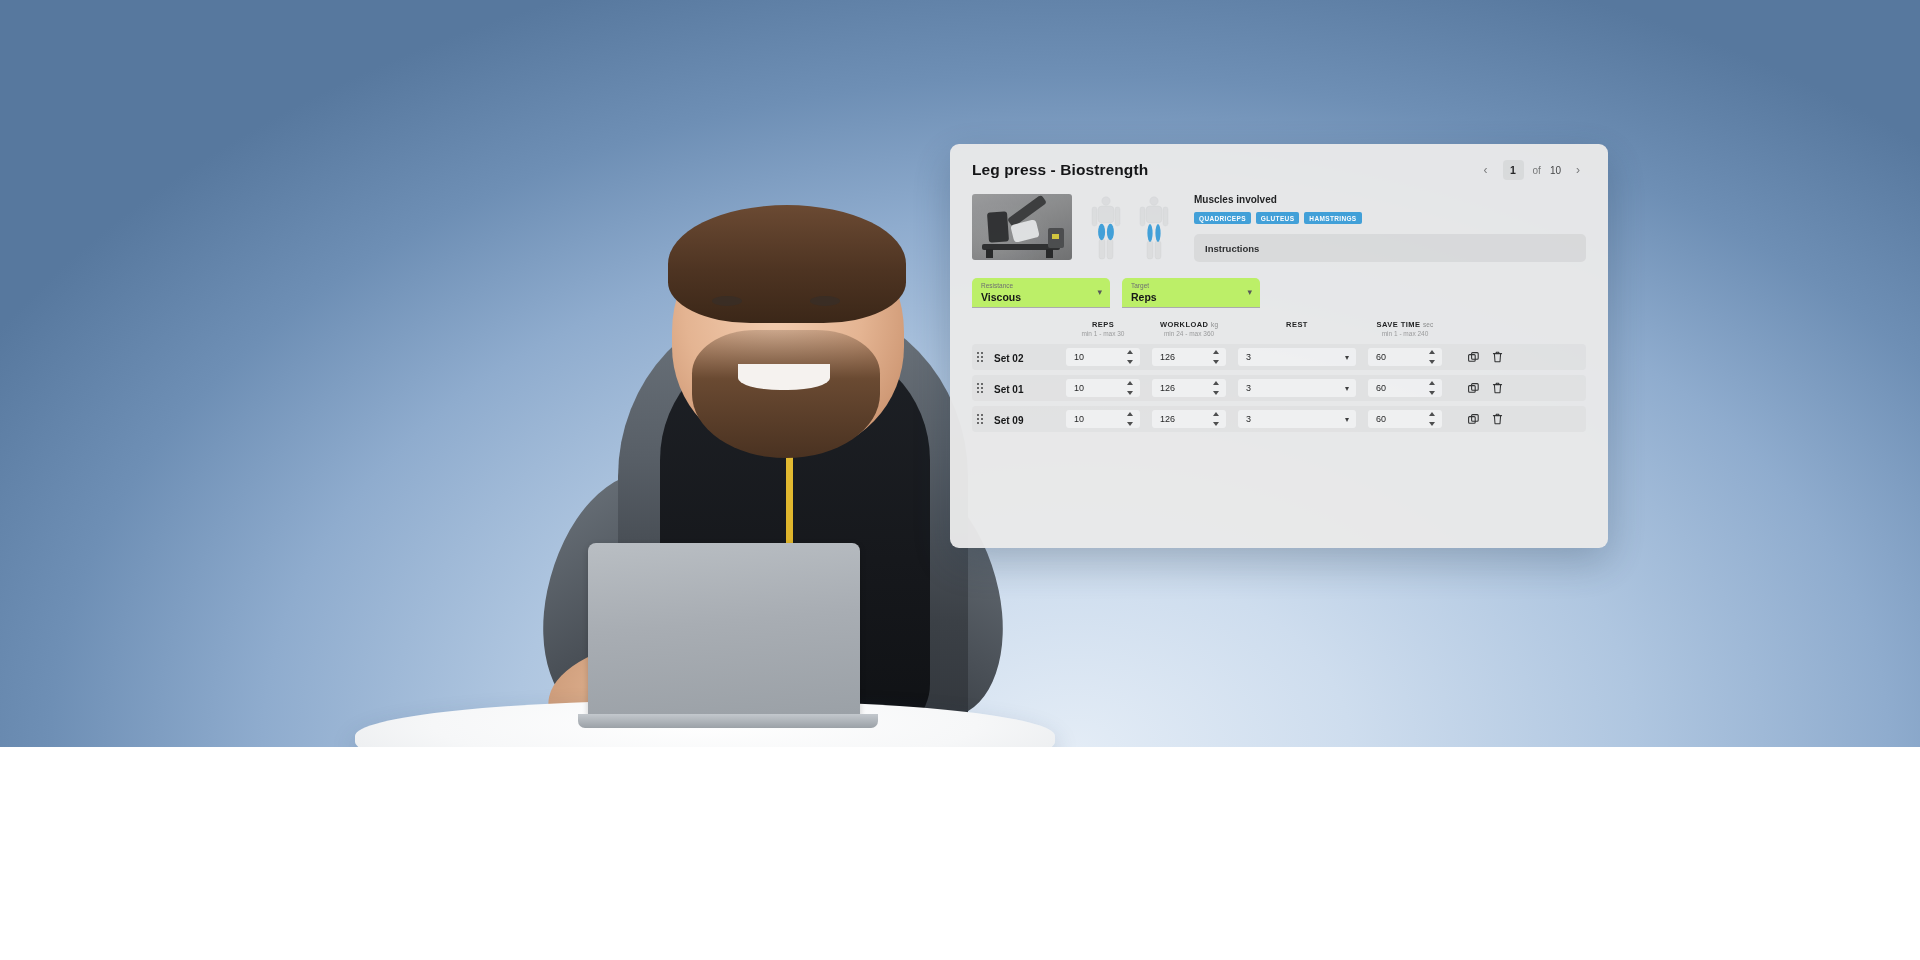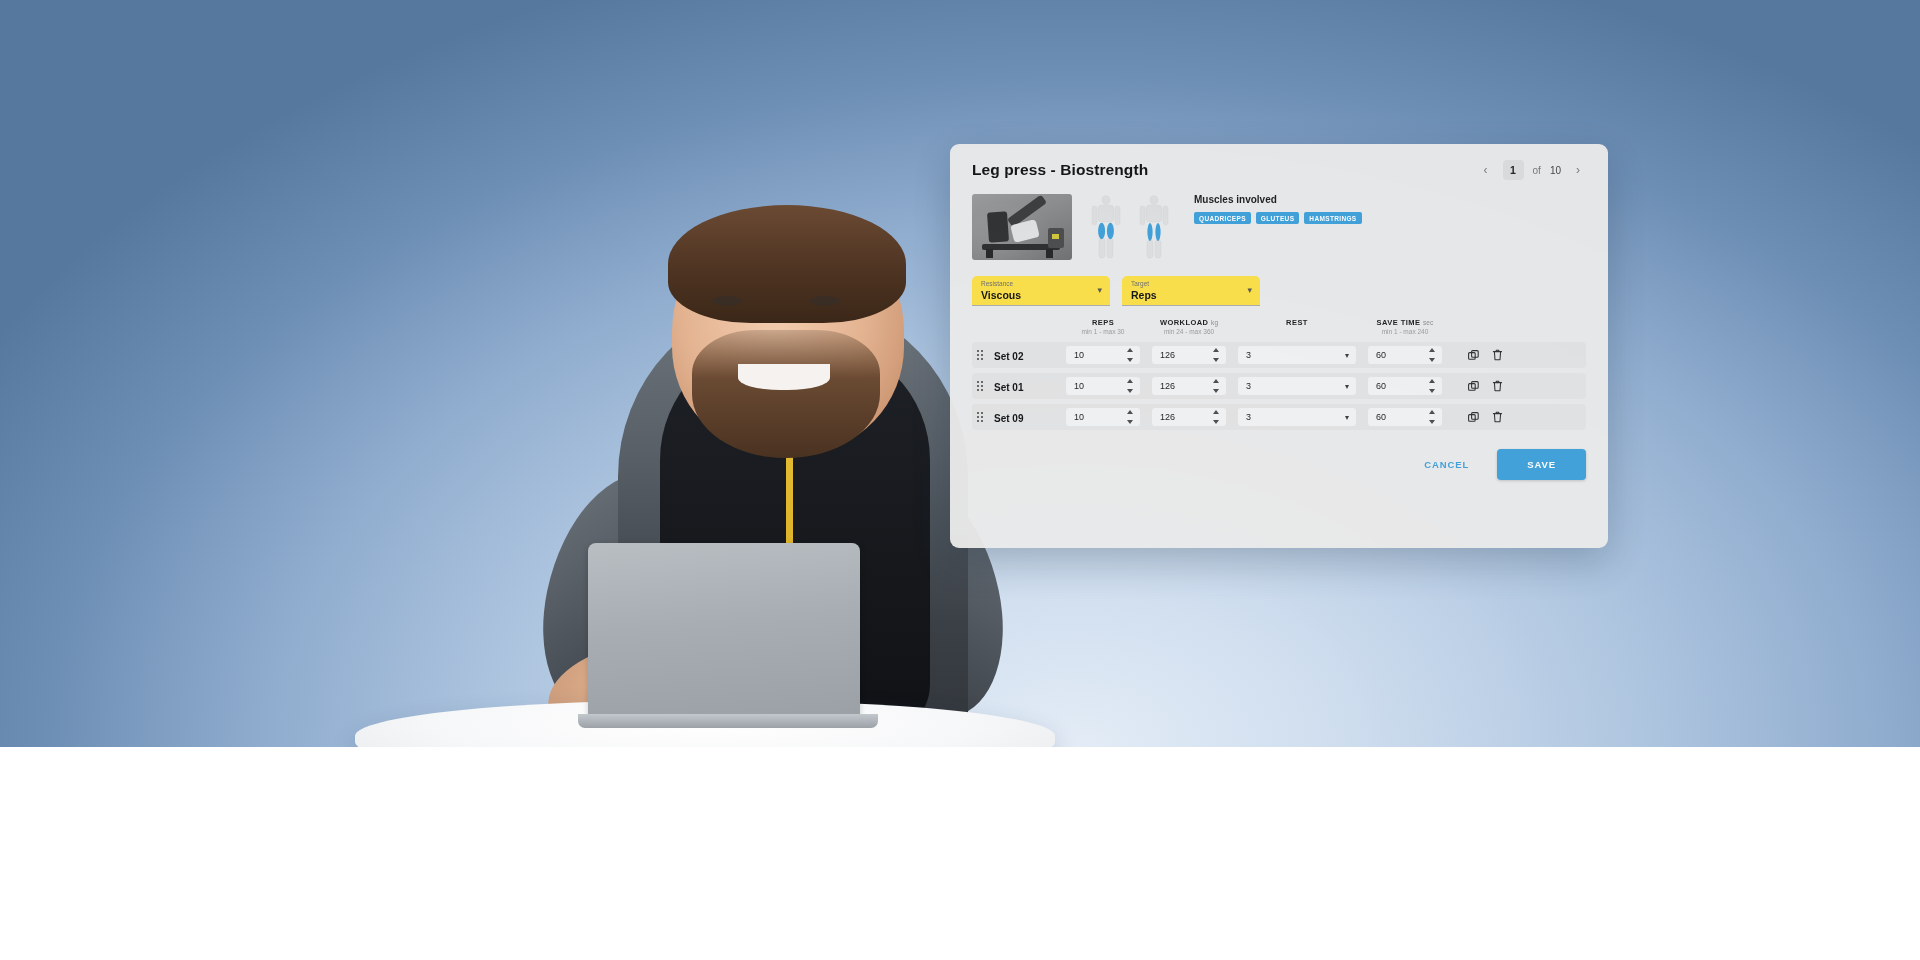--- a/index.html
+++ b/index.html
@@ -191,21 +191,21 @@
   }
   .instructions {
     background: #DCDCDC; border-radius: 5px; height: 28px;
     display: flex; align-items: center; padding: 0 11px;
     font-size: 9.5px; color: #2b2b2b; font-weight: 600;
   }
 
   
   .selects { display: flex; gap: 12px; padding: 16px 22px 0 22px; }
   .select {
-    width: 138px; height: 30px; background: #fde047; border-radius: 5px 5px 0 0;
+    width: 138px; height: 30px; background: #bef264; border-radius: 5px 5px 0 0;
     border-bottom: 1px solid #ACACAC;
     padding: 3px 9px 0 9px; position: relative; cursor: pointer;
   }
   .select-label { font-size: 6.5px; color: #6d6d6d; line-height: 10px; }
   .select-value { font-size: 10.5px; color: #111; font-weight: bold; line-height: 13px; }
   .select-chev { position: absolute; right: 8px; top: 9px; color: #565656; font-size: 9px; }
 
   
   .table { padding: 12px 22px 0 22px; }
   .thead {
@@ -362,20 +362,23 @@
         </svg>
       </div>
 
       <div class="muscles">
         <div class="muscles-title">Muscles involved</div>
         <div class="tags">
           <span class="tag">QUADRICEPS</span>
           <span class="tag">GLUTEUS</span>
           <span class="tag">HAMSTRINGS</span>
         </div>
+        <div class="instructions">
+          <span>Instructions</span>
+        </div>
       </div>
     </div>
 
     <div class="selects">
       <div class="select">
         <div class="select-label">Resistance</div>
         <div class="select-value">Viscous</div>
         <div class="select-chev">▾</div>
       </div>
       <div class="select">
@@ -572,18 +575,14 @@
                   <rect x="3.6" y="0.6" width="6.6" height="6.6" rx="1" fill="none" stroke="#2f2f2f" stroke-width="1.1"></rect>
                 </svg></span>
               <span class="icon-btn"><svg width="11" height="12" viewBox="0 0 11 12">
                   <path d="M1.4 2.6h8.2M4.2 2.6V1.3h2.6v1.3M2.4 2.6l.6 8.1h5l.6-8.1" fill="none" stroke="#2f2f2f" stroke-width="1.05" stroke-linecap="round" stroke-linejoin="round"></path>
                 </svg></span>
             </div>
           </div>
         </div>
     </div>
 
-    <div class="footer">
-      <button class="btn-cancel">CANCEL</button>
-      <button class="btn-save">SAVE</button>
-    </div>
   </div>
 </div>
 
 </body></html>

